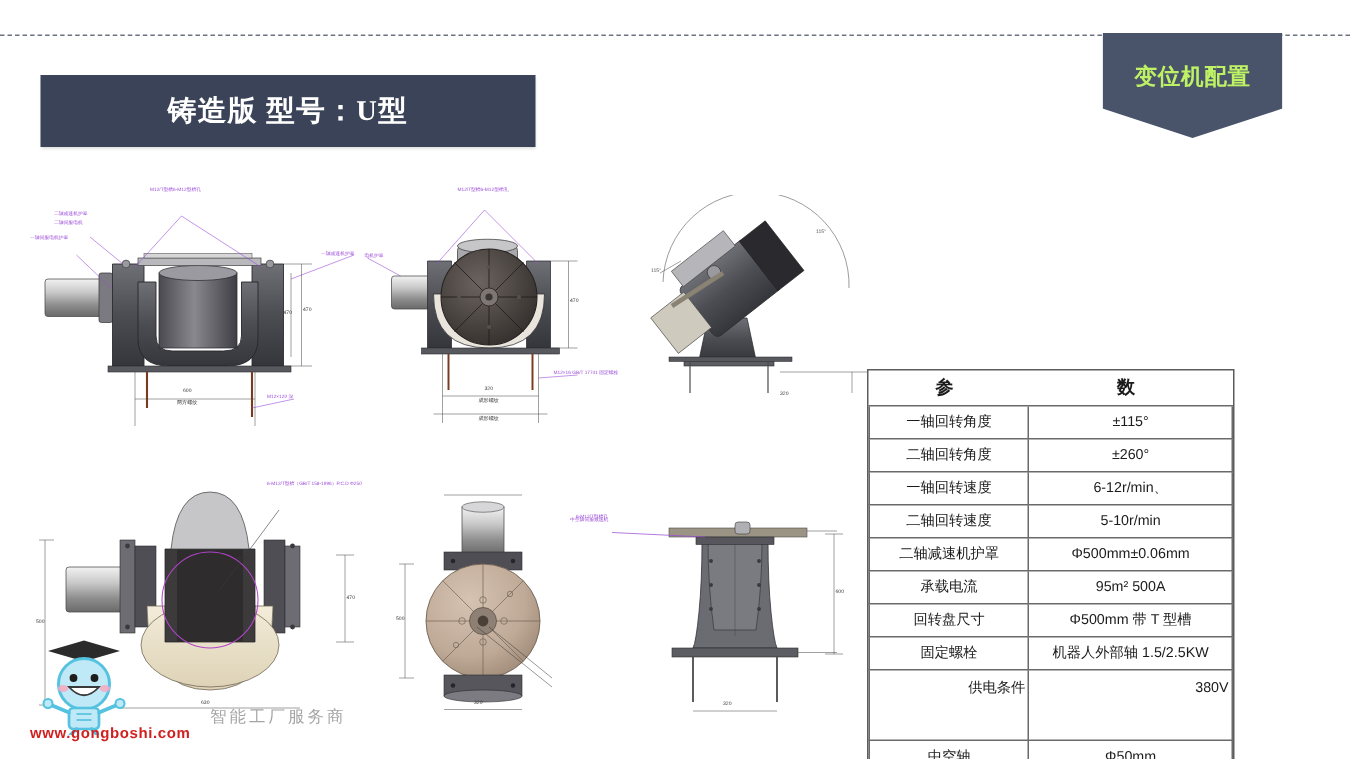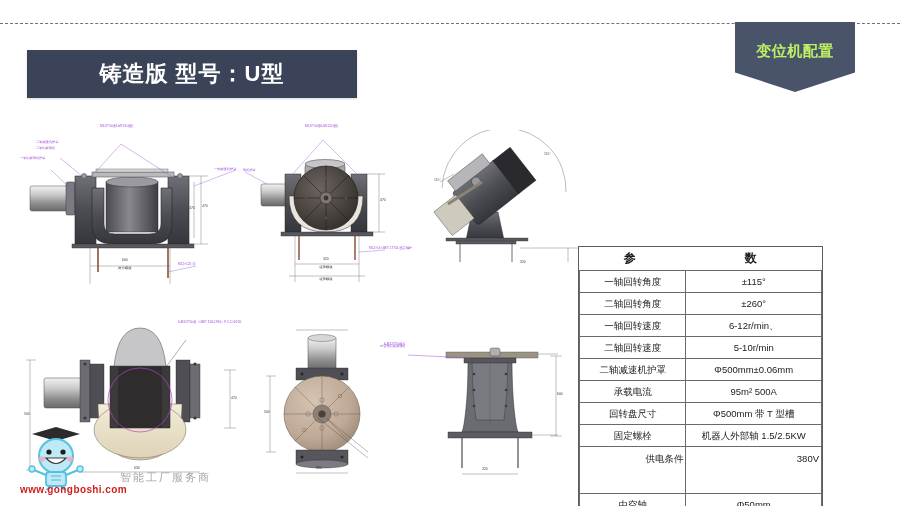--- a/index.html
+++ b/index.html
@@ -17,22 +17,23 @@
   }
 
   
   .title-bar{
     position:absolute;left:27px;top:50px;width:330px;height:48px;
     background:#3a4357;
     display:flex;align-items:center;justify-content:center;
     box-shadow:0 1px 2px rgba(0,0,0,.15);
   }
   .title-bar .t{
-    color:#ffffff;font-size:22px;font-weight:bold;letter-spacing:1px;
+    color:#ffffff;font-size:19px;font-weight:bold;letter-spacing:1px;
     white-space:nowrap;
+    font-family:Liberation Serif, serif;
   }
 
   
   .ribbon{
     position:absolute;left:735px;top:22px;width:120px;height:70px;
     background:#49546b;
     clip-path:polygon(0 0,100% 0,100% 72%,50% 100%,0 72%);
     display:flex;align-items:flex-start;justify-content:center;
   }
   .ribbon .t{
@@ -72,21 +73,21 @@
     position:absolute;color:#3a3a3a;font-size:3.4px;white-space:nowrap;
   }
 
   
   .logo{position:absolute;left:6px;top:424px;width:330px;height:78px;}
   .logo .cn{
     position:absolute;left:118px;top:12px;font-size:30px;font-weight:bold;
     color:#9c9c9c;letter-spacing:10px;opacity:.85;white-space:nowrap;
   }
   .logo .sub{
-    position:absolute;left:114px;top:46px;font-size:11px;color:#9c9c9c;
+    position:absolute;left:134px;top:46px;font-size:11px;color:#9c9c9c;
     letter-spacing:2px;white-space:nowrap;opacity:.9;
   }
   .logo .url{
     position:absolute;left:14px;top:60px;font-size:10px;font-weight:bold;
     color:#d02020;letter-spacing:.4px;white-space:nowrap;
   }
 </style>
 </head>
 <body>
 

